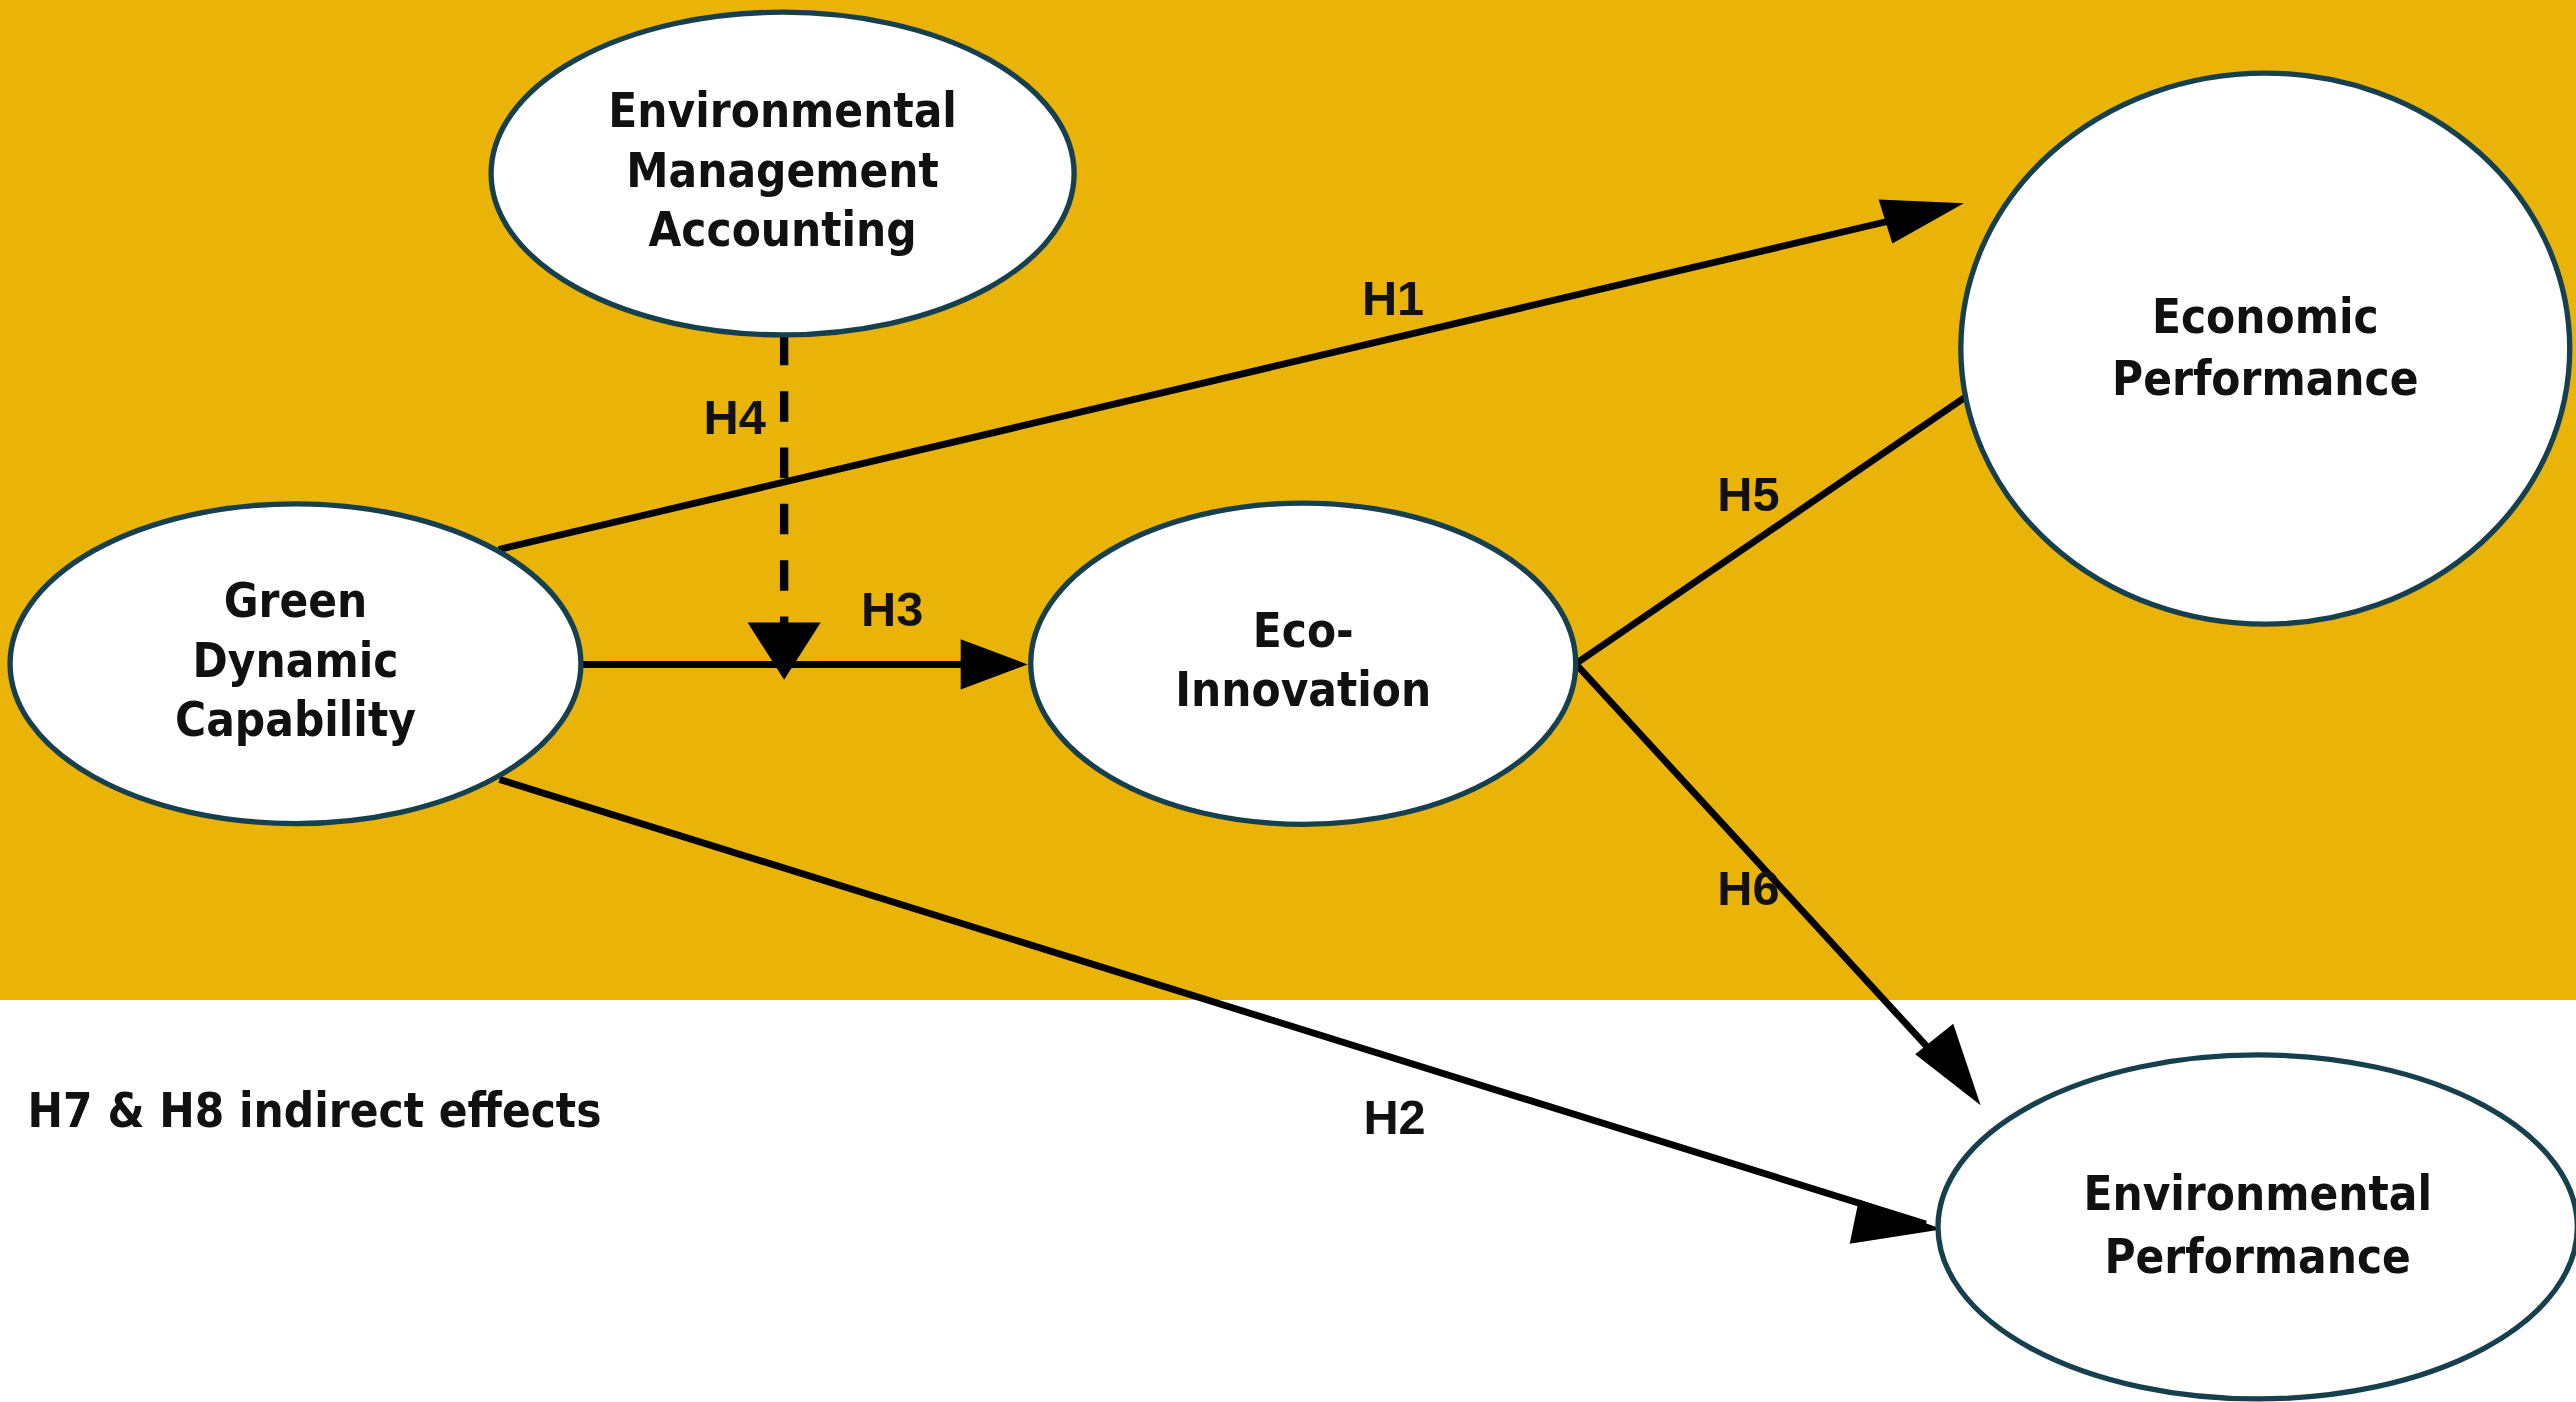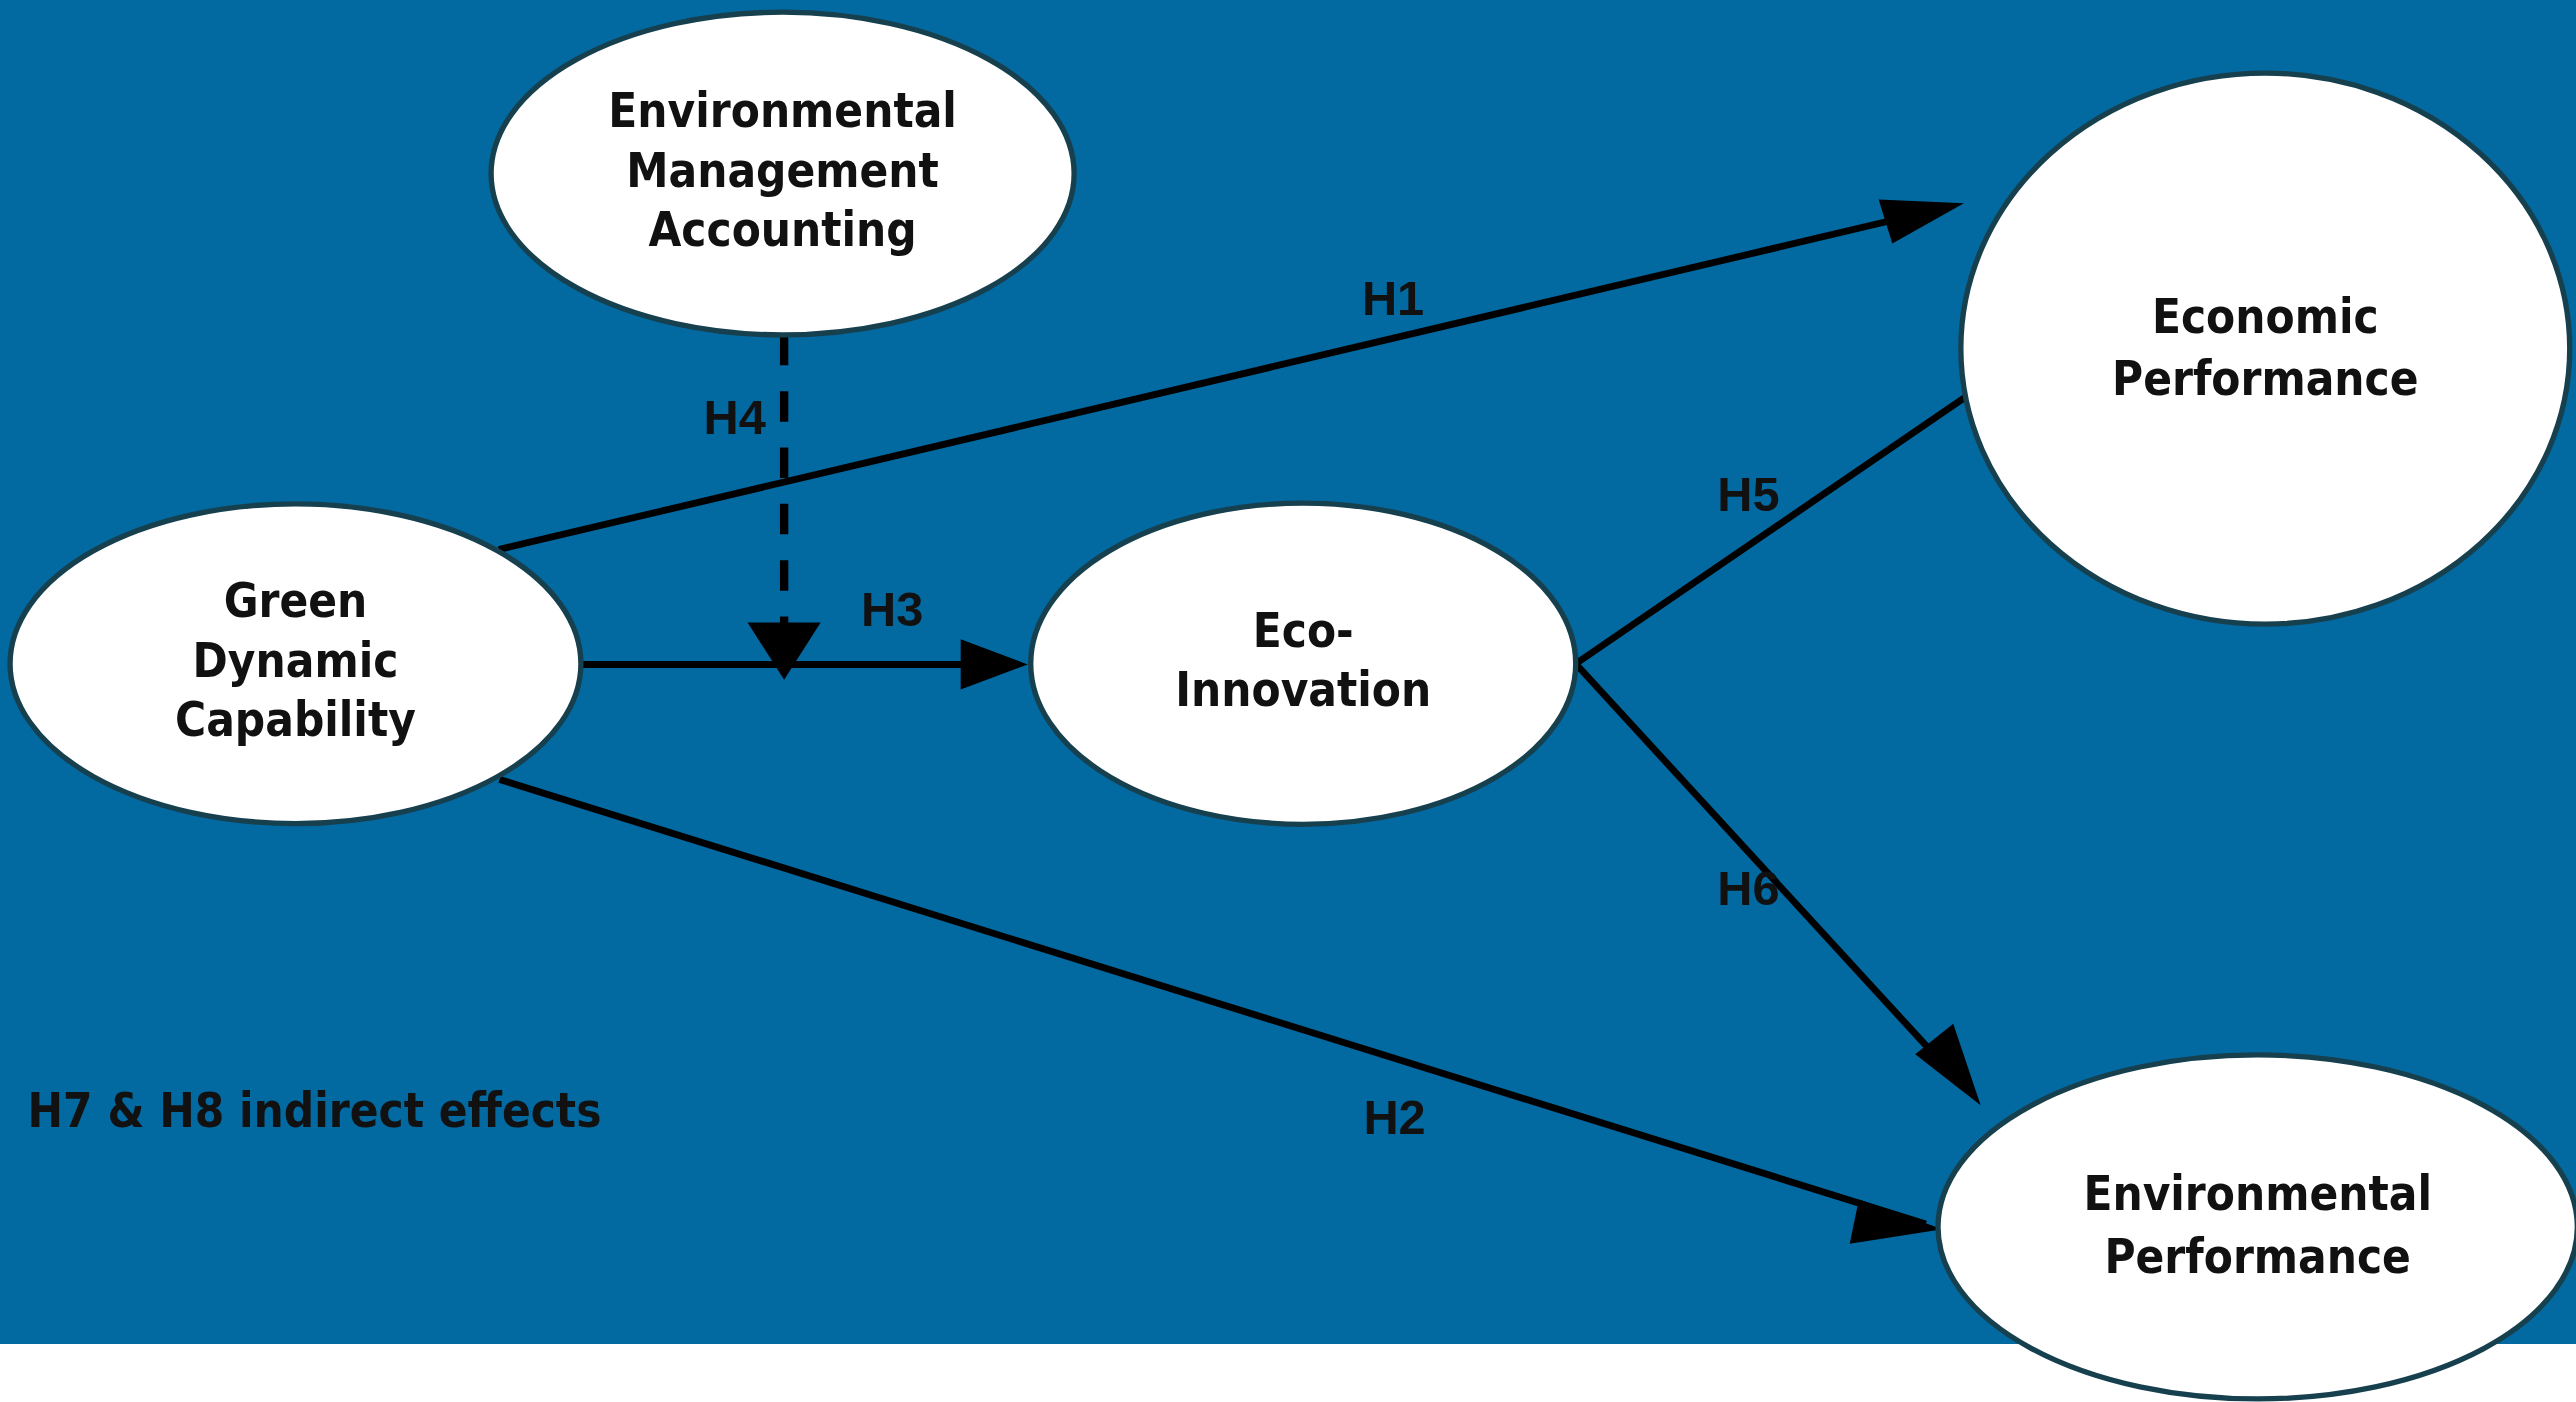--- a/index.html
+++ b/index.html
@@ -10,22 +10,22 @@
   }
   body {
     width: 2576px;
     height: 1402px;
     overflow: hidden;
     font-family: "Liberation Sans", sans-serif;
   }
   #diagram-root {
     position: relative;
     width: 2576px;
-    height: 1344px;
-    background: #0369a1;
+    height: 1000px;
+    background: #eab308;
     text-align: center;
   }
   svg#model-svg {
     display: block;
     width: 2576px;
     height: 1402px;
   }
   .node-ellipse {
     fill: #ffffff;
     stroke: #17404f;

